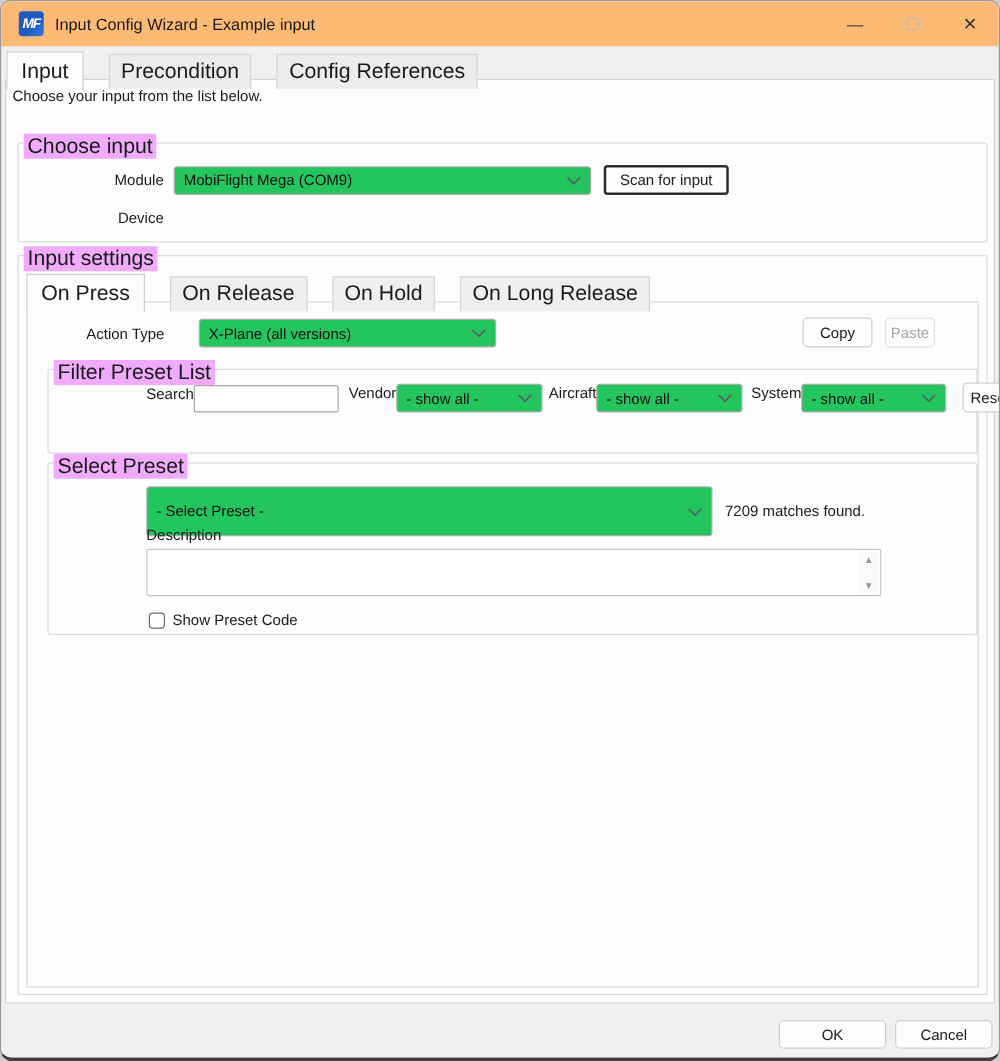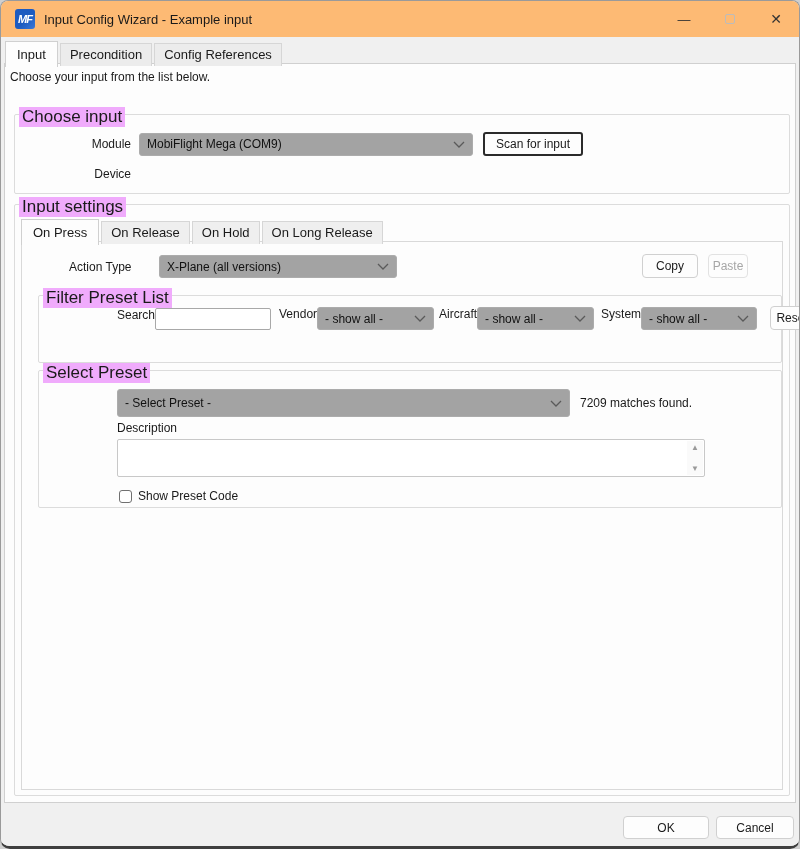--- a/index.html
+++ b/index.html
@@ -26,22 +26,22 @@
   }
   .title-text{ font-size:13px; }
   .win-controls{ position:absolute; right:0; top:0; height:36px; display:flex; }
   .win-btn{ width:46px; height:36px; display:flex; align-items:center; justify-content:center; font-size:13px; color:#333; }
   .win-btn .sq{ width:10px; height:10px; border:1px solid #bcbcbc; border-radius:2px; }
   .win-btn.close{ font-size:14px; }
 
   
   .tabstrip{ display:flex; align-items:flex-end; position:relative; z-index:2; }
   .tab{
-    font-size:13px; padding:3px 9px 4px; background:#ececec;
-    border:1px solid #d6d6d6; border-bottom:none; margin-right:2px; white-space:nowrap;
+    font-size:17px; padding:3px 9px 4px; background:#ececec;
+    border:1px solid #d6d6d6; border-bottom:none; margin-right:20px; white-space:nowrap;
   }
   .tab.active{
     background:#fdfdfd; padding:5px 11px 5px; position:relative;
     border-color:#d0d0d0;
   }
   .main-tabstrip{ position:absolute; top:40px; left:4px; }
   .main-tabstrip .tab.active{ margin-bottom:-1px; }
 
   
   .tab-page{
@@ -58,21 +58,21 @@
   }
 
   .gb-choose{ left:9px; width:776px; top:50px; height:80px; }
   .gb-settings{ left:9px; width:776px; top:140px; bottom:6px; }
 
   .frow{ position:absolute; display:flex; align-items:center; }
   .rlabel{ font-size:12px; text-align:right; }
 
   
   .combo{
-    height:23px; background:#a3a3a3; border:1px solid #acacac; border-radius:3px;
+    height:23px; background:#22c55e; border:1px solid #acacac; border-radius:3px;
     display:flex; align-items:center; justify-content:space-between;
     font-size:12px; padding:0 7px; color:#111;
   }
   .combo .chev{ display:flex; align-items:center; margin-left:6px; }
   .textbox{
     height:22px; background:#fff; border:1px solid #a8a8a8; border-radius:2px;
     font-size:12px; padding:0 5px; font-family:"Liberation Sans",sans-serif;
   }
   .btn{
     height:24px; background:#fdfdfd; border:1px solid #d0d0d0; border-radius:4px;
@@ -242,21 +242,21 @@
               </div>
             </div>
             <button class="btn" style="width:44px;">Reset</button>
           </div>
         </div>
 
         <div class="groupbox gb-preset">
           <span class="legend">Select Preset</span>
 
           <div class="frow" style="left:78px; top:18px;">
-            <div class="combo" style="width:453px; height:28px;">
+            <div class="combo" style="width:453px; height:40px;">
               <span>- Select Preset -</span>
               <span class="chev">
                   <svg width="12" height="7">
                     <path d="M1 1 L6 6 L11 1" stroke="#5a5a5a" stroke-width="1.3" fill="none"></path>
                   </svg>
                 </span>
             </div>
             <div class="matches">7209 matches found.</div>
           </div>
 

